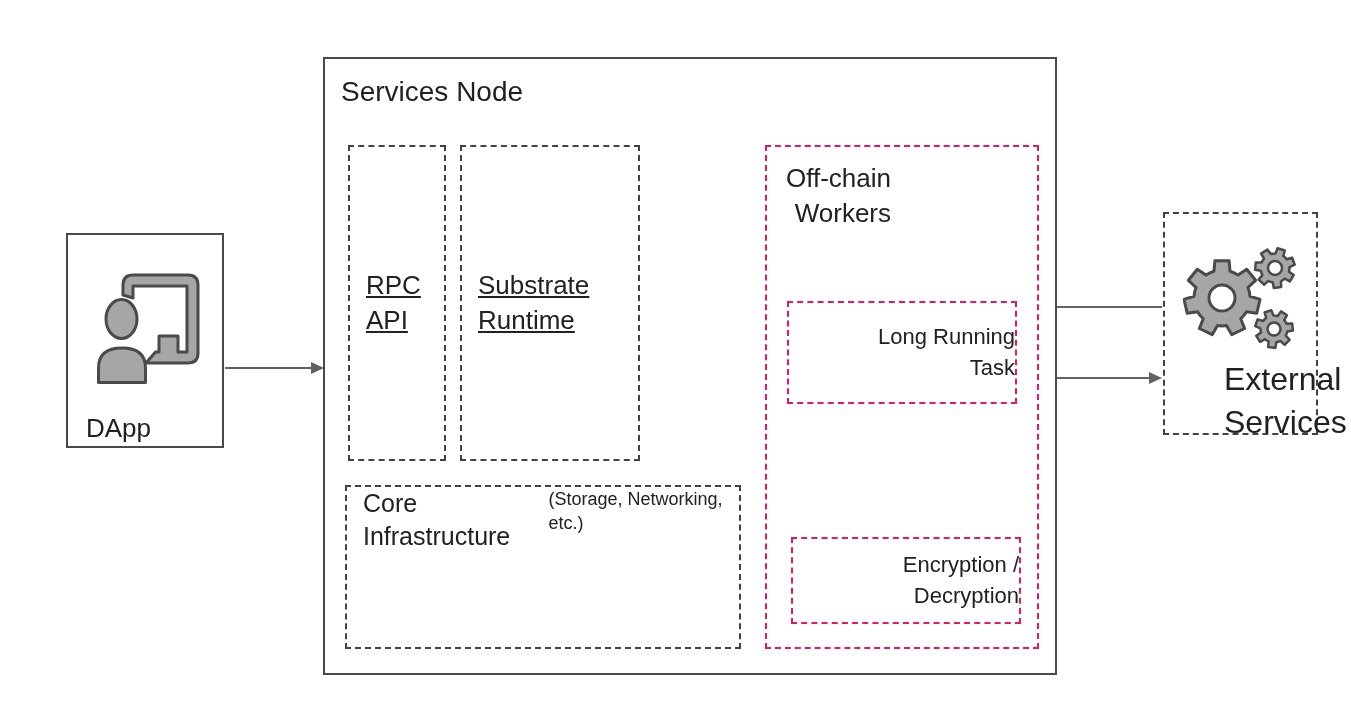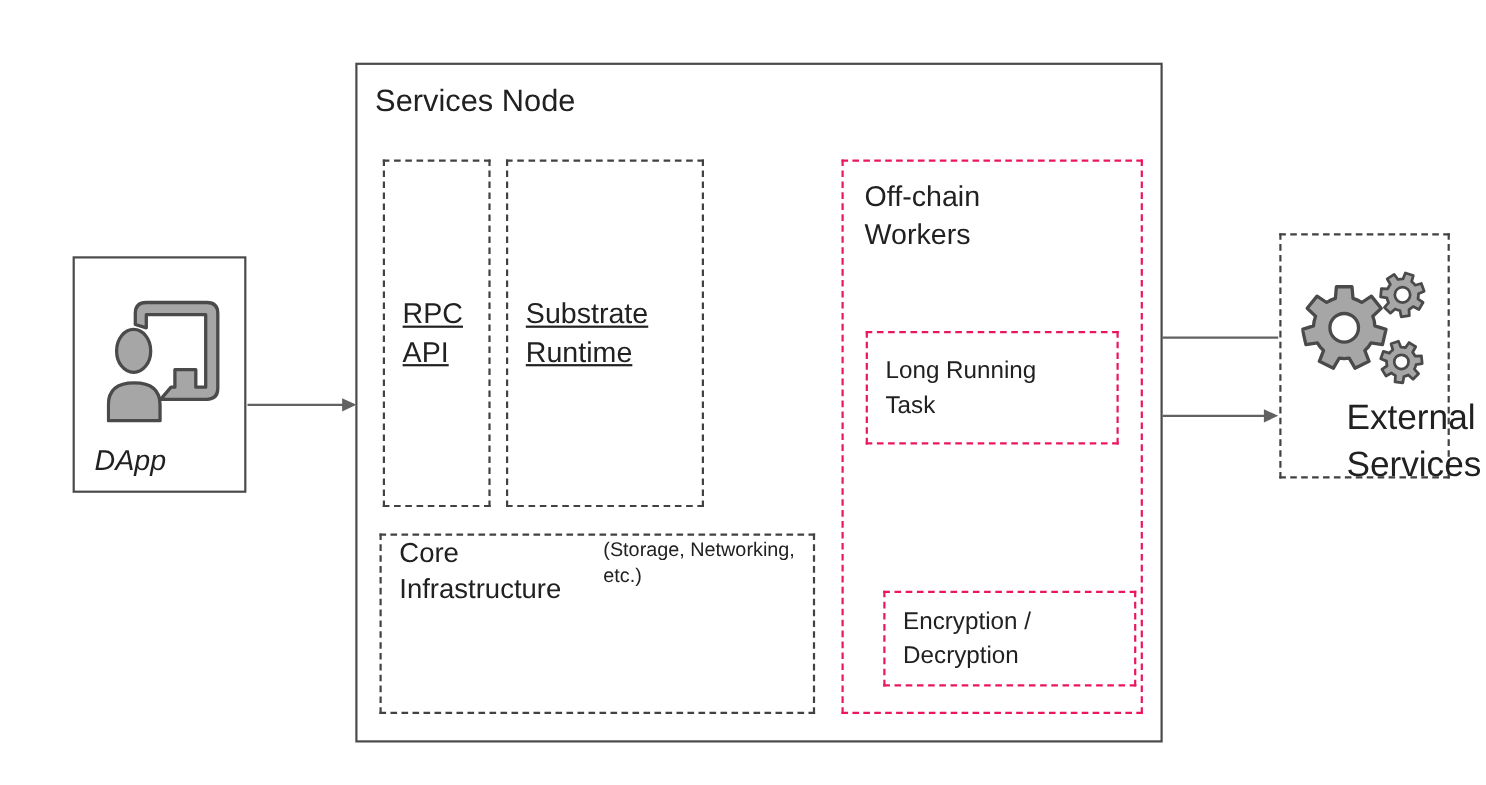--- a/index.html
+++ b/index.html
@@ -23,41 +23,41 @@
   .box{position:absolute;box-sizing:border-box;background:#ffffff;}
   .solid{border:2px solid var(--box-solid-border);}
   .dashed{border:2px dashed var(--border-dark);}
   .pinkbox{border:2px dashed var(--accent-pink);background:transparent;}
   .multiline{white-space:pre-line;}
   .label{color:var(--text);}
 
   
   .dapp{left:66px;top:233px;width:158px;height:215px;}
   .dapp-icon{position:absolute;left:29px;top:27px;}
-  .dapp-label{position:absolute;left:18px;bottom:10px;font-size:26px;line-height:1.3;font-style:italic;}
+  .dapp-label{position:absolute;left:18px;bottom:0;font-size:26px;line-height:1.3;}
 
   
   .node{left:323px;top:57px;width:734px;height:618px;}
   .node-title{position:absolute;left:16px;top:15px;font-size:28px;line-height:1.3;}
 
   .rpc{left:23px;top:86px;width:98px;height:316px;}
   .runtime{left:135px;top:86px;width:180px;height:316px;}
   .centerlab{display:flex;flex-direction:column;justify-content:center;padding-left:16px;}
   .biglab{font-size:26px;line-height:1.35;text-decoration:underline;}
 
   .core{left:20px;top:426px;width:396px;height:164px;display:flex;flex-direction:row;justify-content:center;padding-left:16px;}
   .core-title{font-size:25px;line-height:1.32;}
   .core-sub{font-size:18px;line-height:1.35;}
 
-  .offchain{left:440px;top:86px;width:274px;height:504px;}
+  .offchain{left:440px;top:86px;width:274px;height:504px;text-align:right;}
   .offchain-title{position:absolute;left:19px;top:14px;font-size:26px;line-height:1.35;}
   .innerlab{font-size:22px;line-height:1.38;}
   .task{left:20px;top:154px;width:230px;height:103px;}
   .extcall{left:20px;top:279px;width:230px;height:91px;}
-  .enc{left:36px;top:390px;width:230px;height:87px;}
+  .enc{left:24px;top:390px;width:230px;height:87px;}
 
   
   .extsvc{left:1163px;top:212px;width:155px;height:223px;}
   .gears-icon{position:absolute;left:18px;top:32px;}
   .extsvc-label{position:absolute;left:15px;top:144px;font-size:32px;line-height:1.33;margin-left:44px;}
 
   
   .txn-label{position:absolute;left:646px;top:293px;width:122px;font-size:16px;line-height:1.31;}
 
   .connectors{position:absolute;left:0;top:0;pointer-events:none;}

